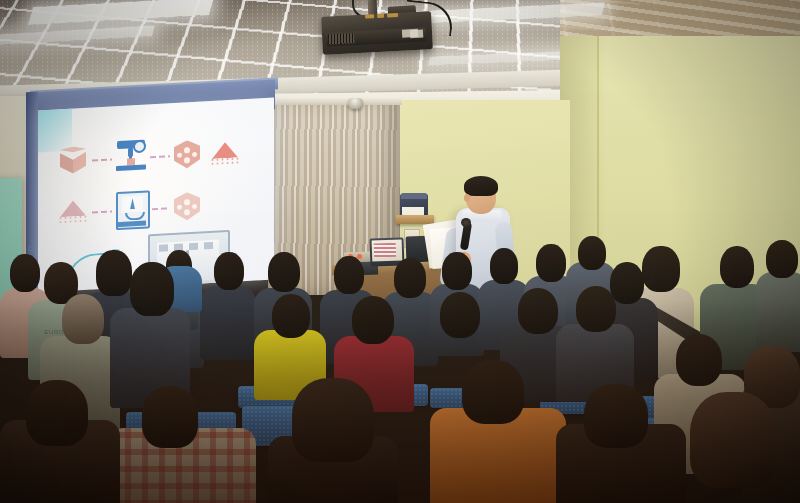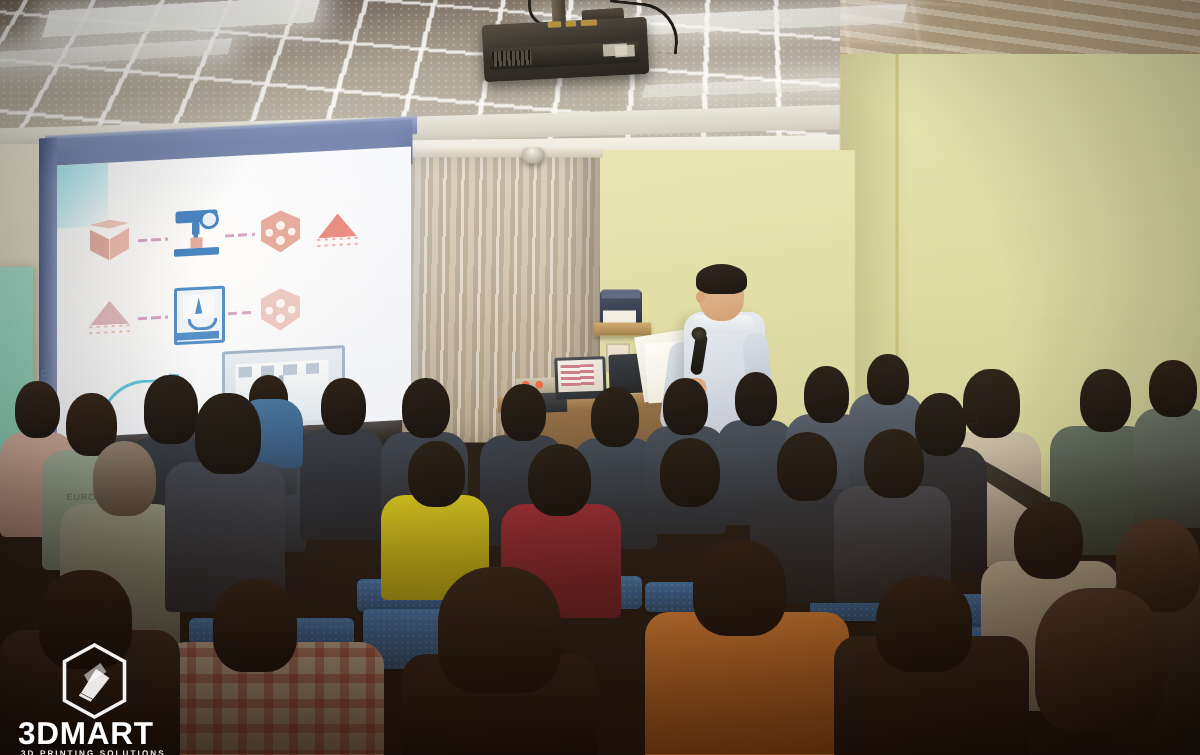--- a/index.html
+++ b/index.html
@@ -823,26 +823,14 @@
   </div>
 
   <div class="person">
     <div class="head" style="left:690px;top:392px;width:86px;height:96px;background:linear-gradient(165deg,#5b4030,#1d130c);border-radius:42% 42% 30% 30%;"></div>
   </div>
 
   <div class="foreground-dark"></div>
   <div class="warm-cast"></div>
   <div class="vignette"></div>
 
-  <div class="logo">
-    <div class="logo-hex">
-      <svg width="46" height="52" viewBox="0 0 46 52">
-        <polygon points="23,2 43,13 43,39 23,50 3,39 3,13" fill="none" stroke="#ffffff" stroke-width="2.4" opacity="0.95"></polygon>
-        <path d="M14,34 L24,18 L33,24 L22,38 Z" fill="#ffffff" opacity="0.9"></path>
-        <path d="M16,22 L27,14 L31,20 L19,27 Z" fill="#ffffff" opacity="0.55"></path>
-        <path d="M13,35 L21,39" stroke="#ffffff" stroke-width="2" opacity="0.9"></path>
-      </svg>
-    </div>
-    <div class="logo-name">3DMART</div>
-    <div class="logo-tag">3D PRINTING SOLUTIONS</div>
-  </div>
 
 </div>
 
 </body></html>

